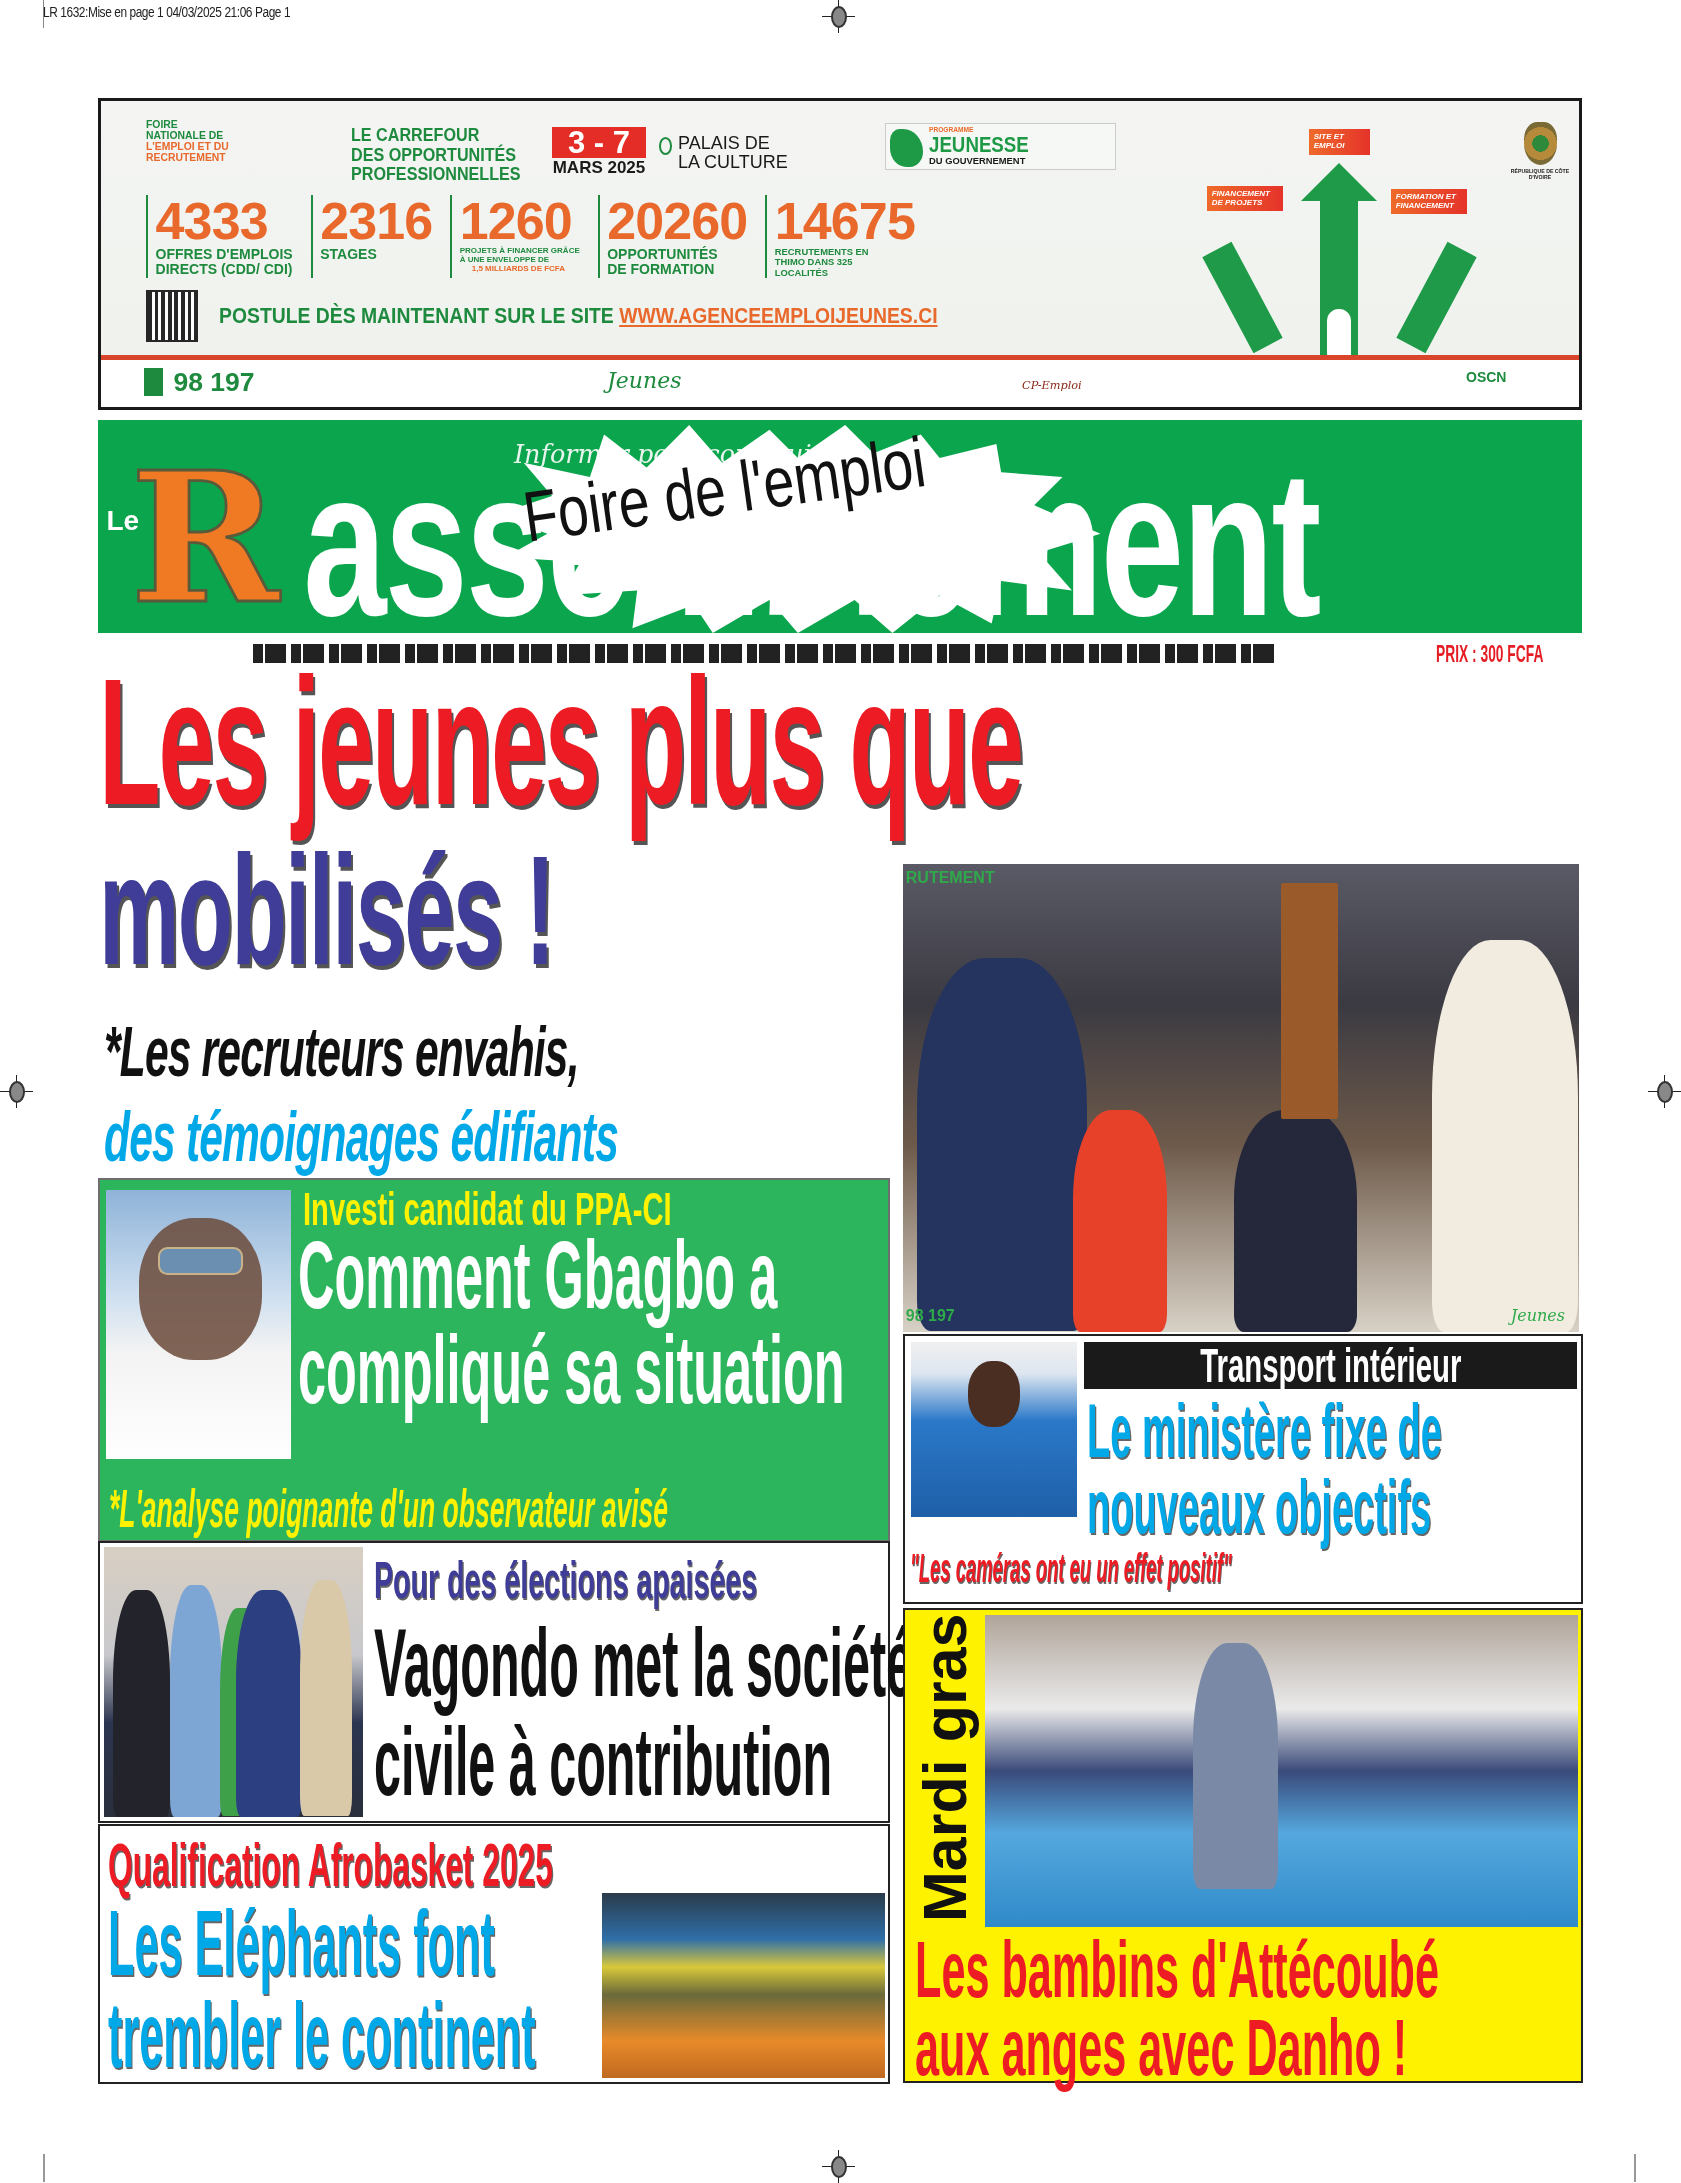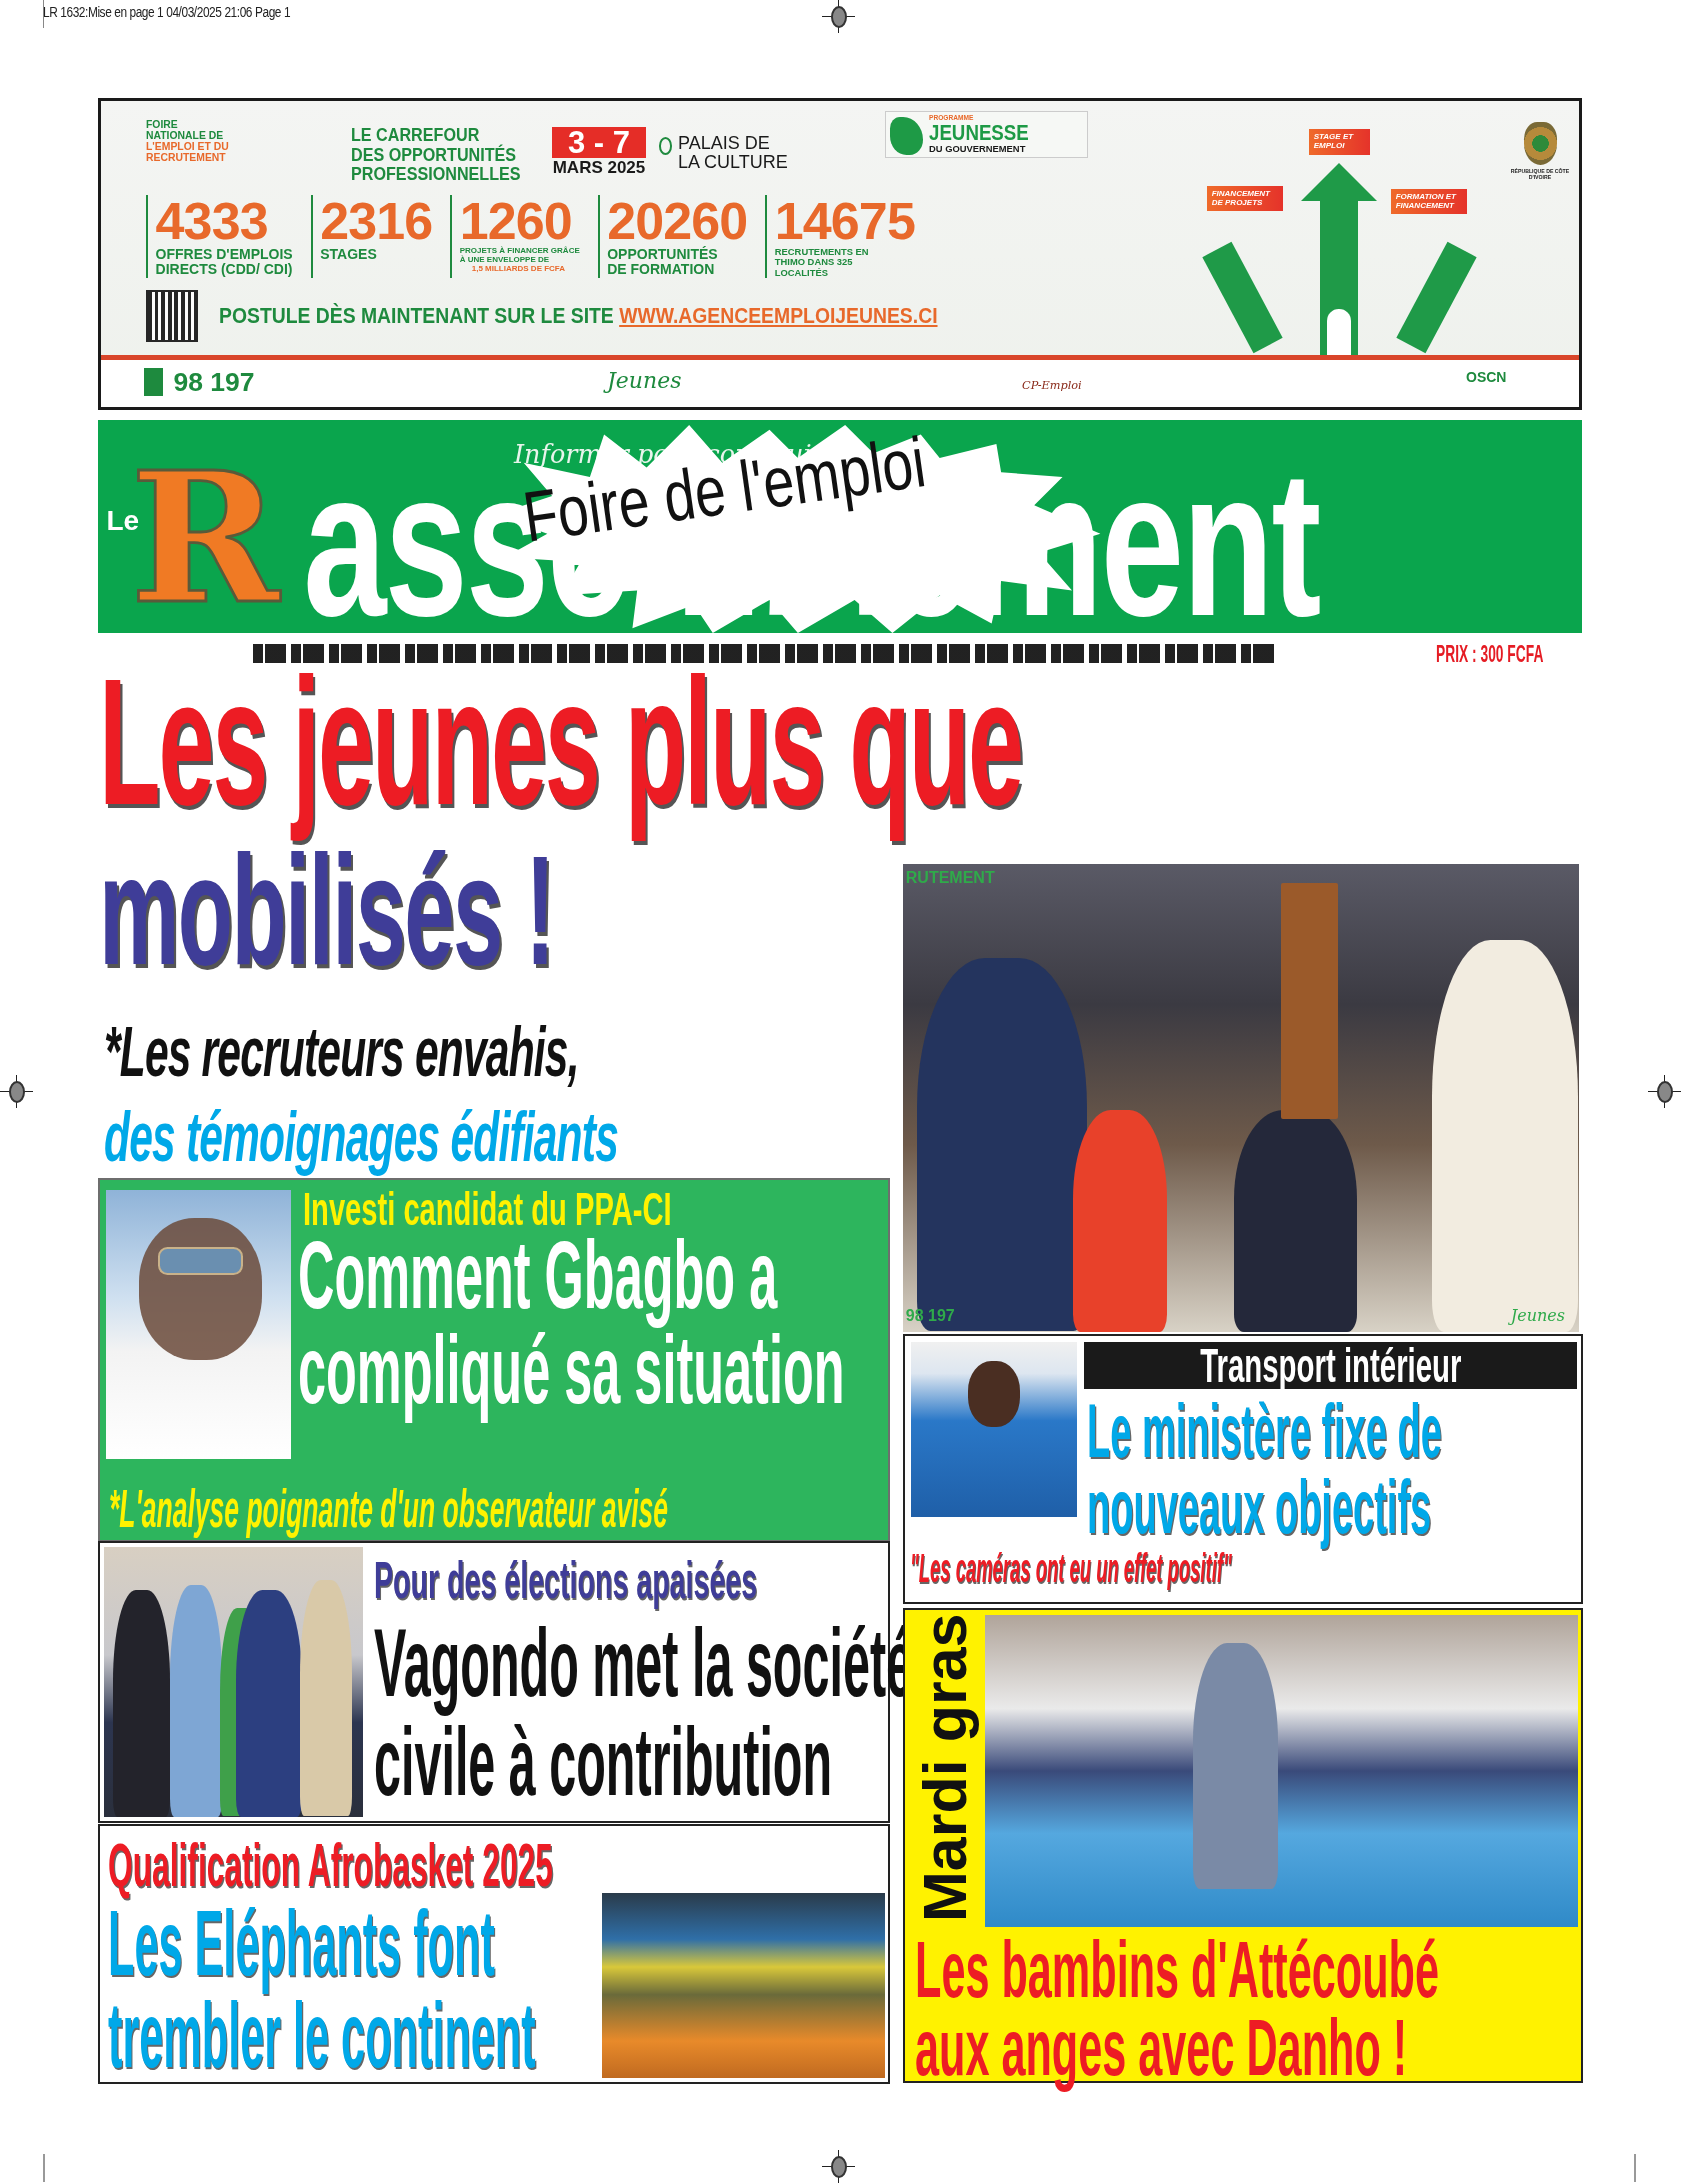--- a/index.html
+++ b/index.html
@@ -17,21 +17,21 @@
   
   .ad { position: absolute; left: 98px; top: 98px; width: 1484px; height: 312px; border: 3.8px solid #1a1a1a; background: linear-gradient(180deg,#f4f5f3 0%,#eef1ec 100%); overflow: hidden; }
   .ad-logo { position: absolute; left: 45px; top: 19px; width: 85px; font-size: 10.4px; font-weight: bold; line-height: 1.05; color: #1e8a3e; }
   .ad-logo .o { color: #e8692b; }
   .ad-carrefour { position: absolute; left: 250px; top: 23.6px; font-size: 19px; font-weight: bold; color: #1e8a3e; line-height: 1.05; transform: scaleX(0.85); transform-origin: left; }
   .ad-date { position: absolute; left: 451px; top: 26px; width: 94px; text-align: center; }
   .ad-date .big { display: block; background: #e52d27; color: #fff; font-size: 31px; font-weight: bold; line-height: 1.0; }
   .ad-date .small { display: block; color: #1a1a1a; font-size: 17px; font-weight: bold; }
   .ad-place { position: absolute; left: 558px; top: 33px; font-size: 18px; color: #1a1a1a; line-height: 1.05; padding-left: 19px; }
   .ad-place .pin { position: absolute; left: 0; top: 2.8px; width: 13.2px; height: 18px; border: 2.4px solid #1e8a3e; border-radius: 50% 50% 50% 50%; }
-  .ad-jeunesse { position: absolute; left: 784px; top: 10px; width: 203px; height: 47px; border: 0.9px solid #ccc; background: #f6f8f5; }
+  .ad-jeunesse { position: absolute; left: 784px; top: 22px; width: 231px; height: 47px; border: 0.9px solid #ccc; background: #f6f8f5; }
   .ad-jeunesse .map { position: absolute; left: 3.8px; top: 4.7px; width: 33px; height: 38px; background: #1e9a46; border-radius: 30% 60% 40% 50%; }
   .ad-jeunesse .t1 { position: absolute; left: 43px; top: 1.9px; font-size: 6.6px; color: #e8692b; font-weight: bold; }
   .ad-jeunesse .t2 { position: absolute; left: 43px; top: 7.6px; font-size: 22px; color: #1e9a46; font-weight: bold; transform: scaleX(0.85); transform-origin: left; }
   .ad-jeunesse .t3 { position: absolute; left: 43px; top: 31px; font-size: 9.4px; color: #1a1a1a; font-weight: bold; }
   .ad-stats { position: absolute; left: 45px; top: 94px; display: flex; }
   .ad-stat { border-left: 2.8px solid #1e8a3e; padding: 0 13.2px 0 7.6px; margin-right: 4.7px; }
   .ad-stat .num { font-size: 52px; font-weight: bold; color: #e8692b; line-height: 1; letter-spacing: -0.9px; }
   .ad-stat .lbl { font-size: 14px; font-weight: bold; color: #1e8a3e; line-height: 1.1; white-space: pre-line; }
   .ad-stat .lbl.sm { font-size: 8px; }
   .ad-arrows { position: absolute; left: 1106px; top: 19px; width: 265px; height: 283px; }
@@ -196,21 +196,21 @@
 THIMO DANS 325
 LOCALITÉS</div>
     </div>
   </div>
   <div class="ad-arrows">
     <div class="arrow-l"></div>
     <div class="arrow-r"></div>
     <div class="arrow-stem"></div>
     <div class="arrow-head"></div>
     <div class="person"></div>
-    <div class="sign" style="left:102px;top:9.4px;width:61px;">STAGE ET EMPLOI</div>
+    <div class="sign" style="left:102px;top:9.4px;width:61px;">SITE ET EMPLOI</div>
     <div class="sign" style="left:0px;top:66px;width:76px;">FINANCEMENT DE PROJETS</div>
     <div class="sign" style="left:184px;top:69px;width:76px;">FORMATION ET FINANCEMENT</div>
   </div>
   <div class="ad-coat">
     <div class="emb"></div>
     <div class="t">RÉPUBLIQUE DE CÔTE D'IVOIRE</div>
   </div>
   <div class="ad-cta">
     <div class="qr"></div>
     <div class="cta-text"><span>POSTULE DÈS MAINTENANT SUR LE SITE </span><span class="cta-url">WWW.AGENCEEMPLOIJEUNES.CI</span></div>

